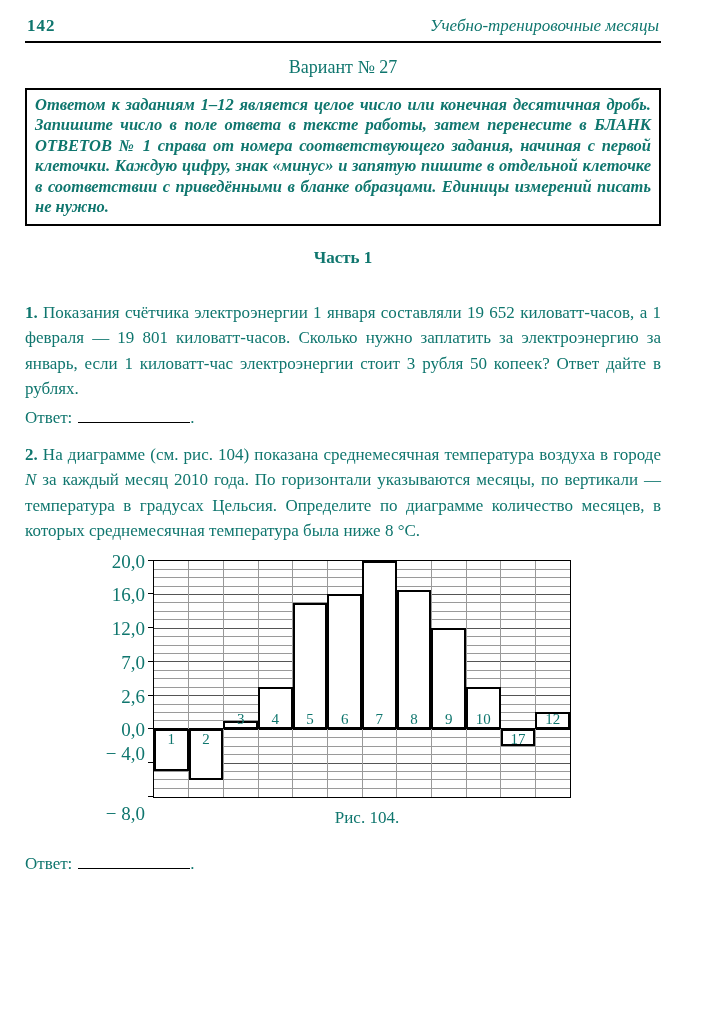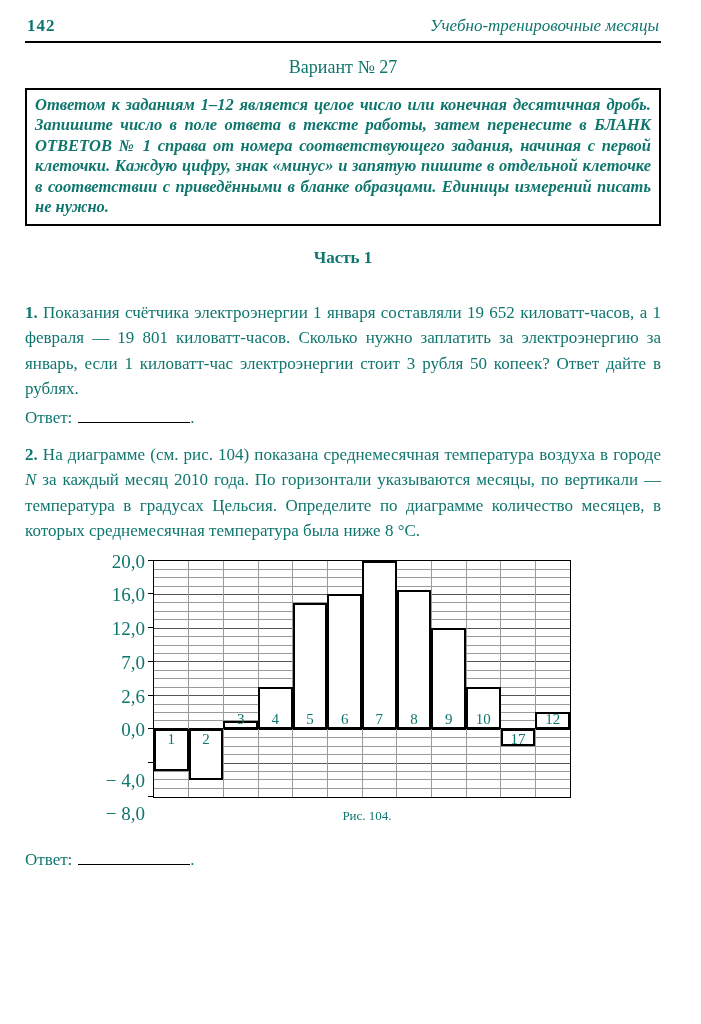--- a/index.html
+++ b/index.html
@@ -74,21 +74,21 @@
   .hgrid.zero{height:2px;background:#000;}
   .vgrid{position:absolute;top:0;height:100%;width:1px;background:#9a9a9a;}
   .bar{
     position:absolute;background:#fff;border:2px solid #000;box-sizing:border-box;
   }
   .bar-label{
     position:absolute;height:16px;line-height:16px;
     text-align:center;font-size:15px;
   }
   .figure-caption{
-    text-align:center;font-size:13px;margin:10px 0 0 0;
+    text-align:center;font-size:17px;margin:10px 0 0 0;
     width:544px;margin-left:70px;
   }
   .final-answer{margin-top:26px;}
 </style>
 </head>
 <body>
 
 <div class="page">
 
   <div class="header">
@@ -116,21 +116,21 @@
           <span class="y-tick-label" style="top: 24px;">16,0</span>
           <span class="y-tick-mark" style="top: 33.7143px;"></span>
           <span class="y-tick-label" style="top: 58.4286px;">12,0</span>
           <span class="y-tick-mark" style="top: 67.4286px;"></span>
           <span class="y-tick-label" style="top: 92.1429px;">7,0</span>
           <span class="y-tick-mark" style="top: 101.143px;"></span>
           <span class="y-tick-label" style="top: 125.857px;">2,6</span>
           <span class="y-tick-mark" style="top: 134.857px;"></span>
           <span class="y-tick-label" style="top: 159.571px;">0,0</span>
           <span class="y-tick-mark" style="top: 168.571px;"></span>
-          <span class="y-tick-label" style="top: 210px;">− 4,0</span>
+          <span class="y-tick-label" style="top: 183px;">− 4,0</span>
           <span class="y-tick-mark" style="top: 202.286px;"></span>
           <span class="y-tick-label" style="top: 243px;">− 8,0</span>
           <span class="y-tick-mark" style="top: 236px;"></span>
         </div>
       <div class="plot">
           <div class="hgrid" style="top: 227.071px;"></div>
           <div class="hgrid" style="top: 218.643px;"></div>
           <div class="hgrid" style="top: 210.214px;"></div>
           <div class="hgrid major" style="top: 201.786px;"></div>
           <div class="hgrid" style="top: 193.357px;"></div>

